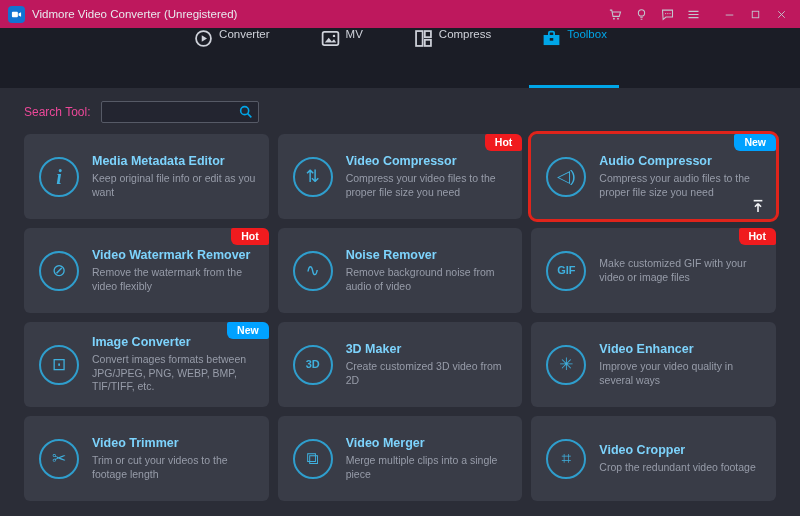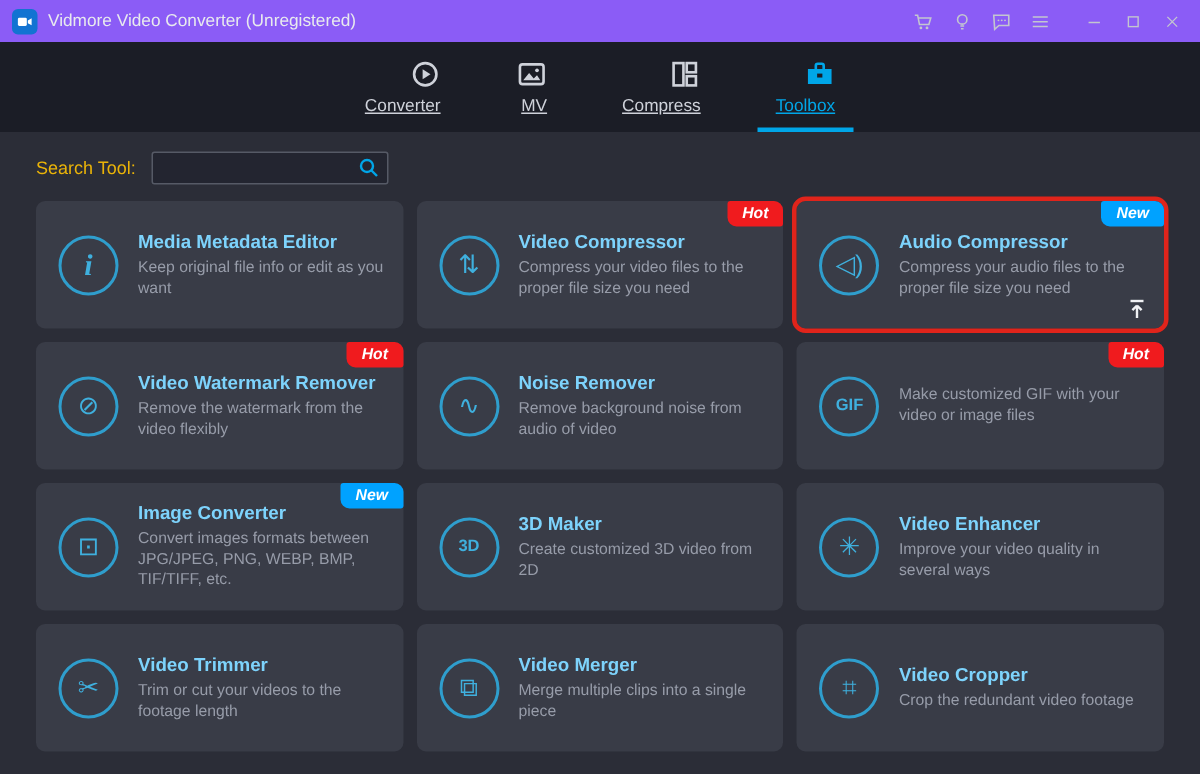--- a/index.html
+++ b/index.html
@@ -1,47 +1,47 @@
 <!DOCTYPE html>
 <html><head>
 <meta charset="utf-8">
 <style>
   * { margin:0; padding:0; box-sizing:border-box; }
   html,body { width:800px; height:516px; overflow:hidden; background:#2b2d37;
               font-family:"Liberation Sans", sans-serif; }
   .window { width:800px; height:516px; display:flex; flex-direction:column; background:#2b2d37; }
 
   
-  .titlebar { height:28px; background:#8b5cf6; display:flex; align-items:center;
+  .titlebar { height:28px; background:#be185d; display:flex; align-items:center;
               padding:0 6px 0 8px; flex:0 0 auto; }
   .app-id { display:flex; align-items:center; gap:7px; flex:1; }
   .app-logo { width:17px; height:17px; border-radius:4px; background:#1273d2;
               display:flex; align-items:center; justify-content:center; }
   .app-logo svg { width:11px; height:11px; }
   .win-title { color:#e8eaee; font-size:11.5px; }
   .tb-btn { width:26px; height:24px; display:flex; align-items:center; justify-content:center;
             color:#c3c6cf; cursor:default; }
   .tb-btn svg { width:15px; height:15px; }
   .tb-btn.small svg { width:13px; height:13px; }
   .tb-gap { width:10px; }
 
   
   .tabbar { height:60px; background:#1b1d26; display:flex; justify-content:center; flex:0 0 auto; }
   .tabs { display:flex; gap:14px; height:100%; }
-  .tab { position:relative; display:flex; flex-direction:column; align-items:flex-end;
-         justify-content:center; gap:5px; padding:0 18px; color:#cfd2da; cursor:pointer;text-decoration:underline; }
+  .tab { position:relative; display:flex; flex-direction:row; align-items:flex-start;
+         justify-content:center; gap:5px; padding:0 18px; color:#cfd2da; cursor:pointer; }
   .tab-icon svg { width:21px; height:21px; display:block; }
   .tab-label { font-size:11.5px; }
   .tab.active { color:#00a6e8; }
   .tab.active::after { content:""; position:absolute; left:6px; right:6px; bottom:0;
                        height:3px; background:#00a6e8; }
 
   
   .search-row { display:flex; align-items:center; gap:10px; padding:13px 24px 9px 24px; }
-  .search-label { color:#eab308; font-size:12px; }
+  .search-label { color:#ec4899; font-size:12px; }
   .search-box { position:relative; width:158px; height:22px; }
   .search-box input { width:100%; height:100%; background:#232530; border:1px solid #565a66;
                       border-radius:2px; color:#e8eaee; font-size:12px; padding:0 26px 0 8px;
                       outline:none; font-family:"Liberation Sans", sans-serif; }
   .search-glass { position:absolute; right:5px; top:3px; width:16px; height:16px; color:#00a6e8; }
   .search-glass svg { width:16px; height:16px; }
 
   
   .grid { display:grid; grid-template-columns:repeat(3, 1fr); gap:9px 9px;
           padding:2px 24px 12px 24px; grid-auto-rows:85px; }
@@ -51,21 +51,21 @@
   .tool-icon { flex:0 0 auto; width:40px; height:40px; border-radius:50%;
                border:2px solid #2f9ecd; color:#3fb0de; display:flex; align-items:center;
                justify-content:center; font-size:17px; line-height:1; }
   .tool-icon.txt { font-size:11px; font-weight:bold; letter-spacing:0; }
   .tool-icon.italic { font-family:"Liberation Serif", serif; font-style:italic;
                       font-weight:bold; font-size:20px; }
   .tool-text { display:flex; flex-direction:column; gap:4px; min-width:0; }
   .tool-title { color:#7dd3fc; font-size:12.5px; font-weight:bold; }
   .tool-desc { color:#979ca9; font-size:10.5px; line-height:1.3; }
   .badge { position:absolute; top:0; right:0; color:#fff; font-size:10.5px; font-weight:bold;
-           padding:2px 10px 3px 10px; border-radius:2px 6px 2px 6px;font-style:italic; }
+           padding:2px 10px 3px 10px; border-radius:2px 6px 2px 6px; }
   .top-arrow { position:absolute; right:10px; bottom:5px; width:16px; height:16px; color:#f0f1f4; }
   .top-arrow svg { width:16px; height:16px; }
 </style>
 </head>
 <body>
 
 <div class="window">
 
   <div class="titlebar">
     <div class="app-id">

